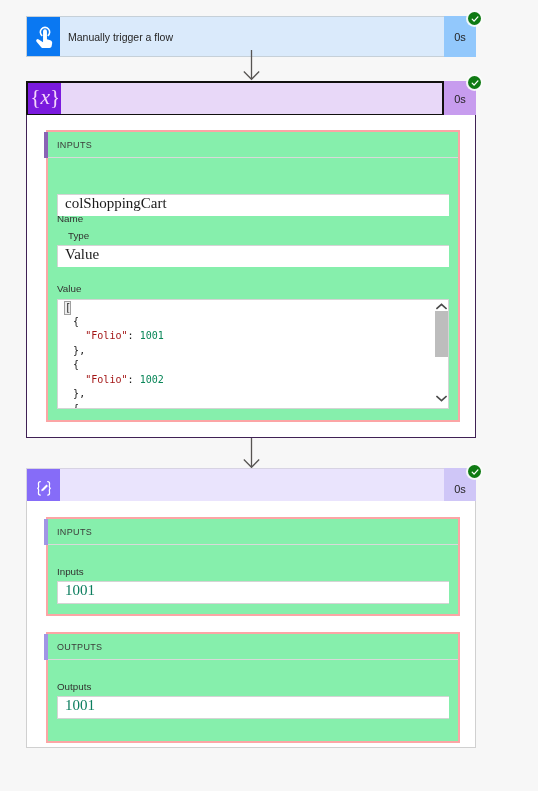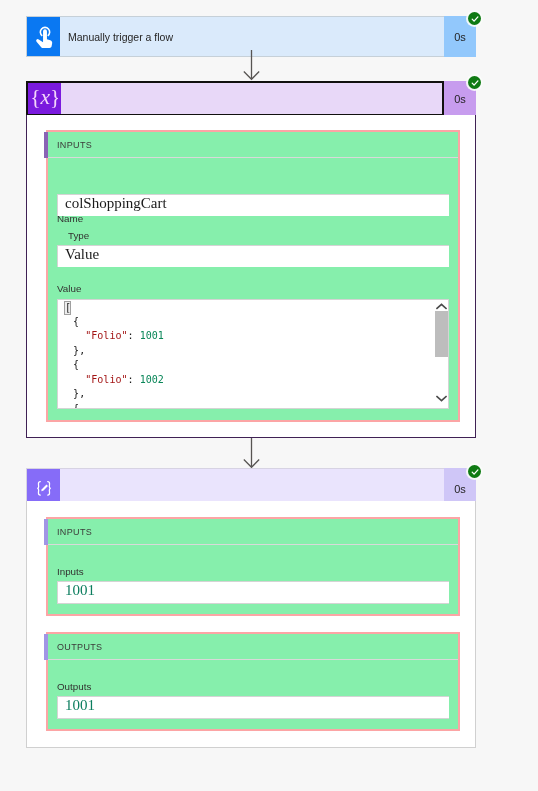--- a/index.html
+++ b/index.html
@@ -178,21 +178,21 @@
         <div class="secbar secbar-light"></div>
         <div class="sectitle">INPUTS</div>
       </div>
       <div class="secbody">
         <div class="field">
           <div class="fieldlabel bold" style="left:9px;top:48px;">Inputs</div>
           <div class="inputbox num" style="left:9px;top:62px;">1001</div>
         </div>
       </div>
     </div>
-    <div class="section" style="left:19px;top:131px;width:414px;height:99px;">
+    <div class="section" style="left:19px;top:131px;width:414px;height:111px;">
       <div class="sechdr">
         <div class="secbar secbar-light"></div>
         <div class="sectitle">OUTPUTS</div>
       </div>
       <div class="secbody">
         <div class="field">
           <div class="fieldlabel bold" style="left:9px;top:48px;">Outputs</div>
           <div class="inputbox num" style="left:9px;top:62px;">1001</div>
         </div>
       </div>

